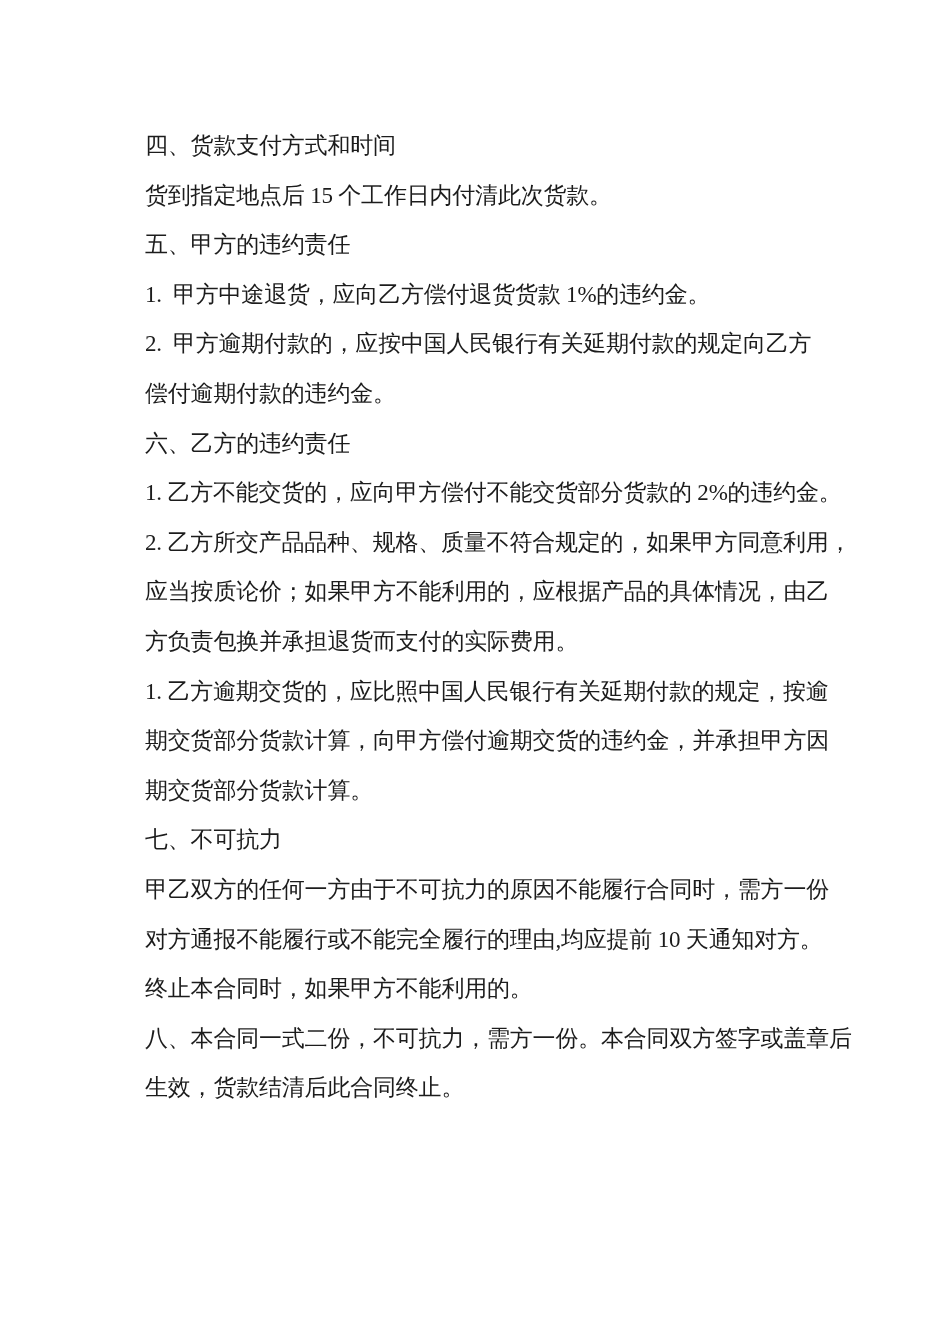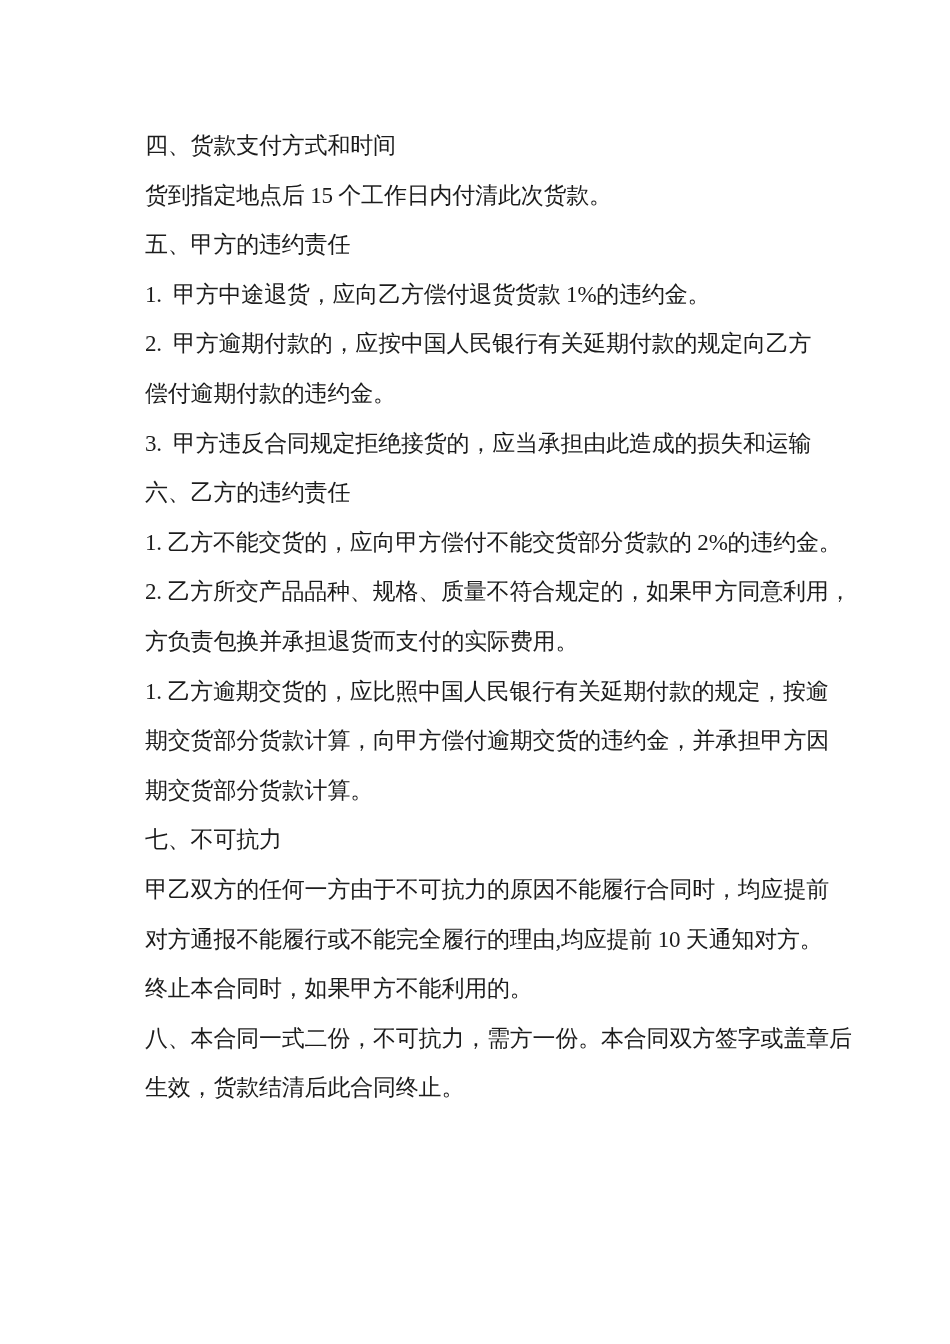--- a/index.html
+++ b/index.html
@@ -42,28 +42,28 @@
 <body>
 
 <div class="page">
   <div class="doc-body">
     <div class="doc-line">四、货款支付方式和时间</div>
     <div class="doc-line">货到指定地点后 15 个工作日内付清此次货款。</div>
     <div class="doc-line">五、甲方的违约责任</div>
     <div class="doc-line">1.  甲方中途退货，应向乙方偿付退货货款 1%的违约金。</div>
     <div class="doc-line">2.  甲方逾期付款的，应按中国人民银行有关延期付款的规定向乙方</div>
     <div class="doc-line">偿付逾期付款的违约金。</div>
-    <div class="doc-line">3.  甲方违反合同规定拒绝接货的，应当承担由此造成的损失和运输</div>
     <div class="doc-line">六、乙方的违约责任</div>
     <div class="doc-line">1. 乙方不能交货的，应向甲方偿付不能交货部分货款的 2%的违约金。</div>
     <div class="doc-line">2. 乙方所交产品品种、规格、质量不符合规定的，如果甲方同意利用，</div>
+    <div class="doc-line">应当按质论价；如果甲方不能利用的，应根据产品的具体情况，由乙</div>
     <div class="doc-line">方负责包换并承担退货而支付的实际费用。</div>
     <div class="doc-line">1. 乙方逾期交货的，应比照中国人民银行有关延期付款的规定，按逾</div>
     <div class="doc-line">期交货部分货款计算，向甲方偿付逾期交货的违约金，并承担甲方因</div>
     <div class="doc-line">期交货部分货款计算。</div>
     <div class="doc-line">七、不可抗力</div>
-    <div class="doc-line">甲乙双方的任何一方由于不可抗力的原因不能履行合同时，均应提前</div>
+    <div class="doc-line">甲乙双方的任何一方由于不可抗力的原因不能履行合同时，需方一份</div>
     <div class="doc-line">对方通报不能履行或不能完全履行的理由,均应提前 10 天通知对方。</div>
     <div class="doc-line">终止本合同时，如果甲方不能利用的。</div>
     <div class="doc-line">八、本合同一式二份，不可抗力，需方一份。本合同双方签字或盖章后</div>
     <div class="doc-line">生效，货款结清后此合同终止。</div>
   </div>
 </div>
 
 </body></html>

